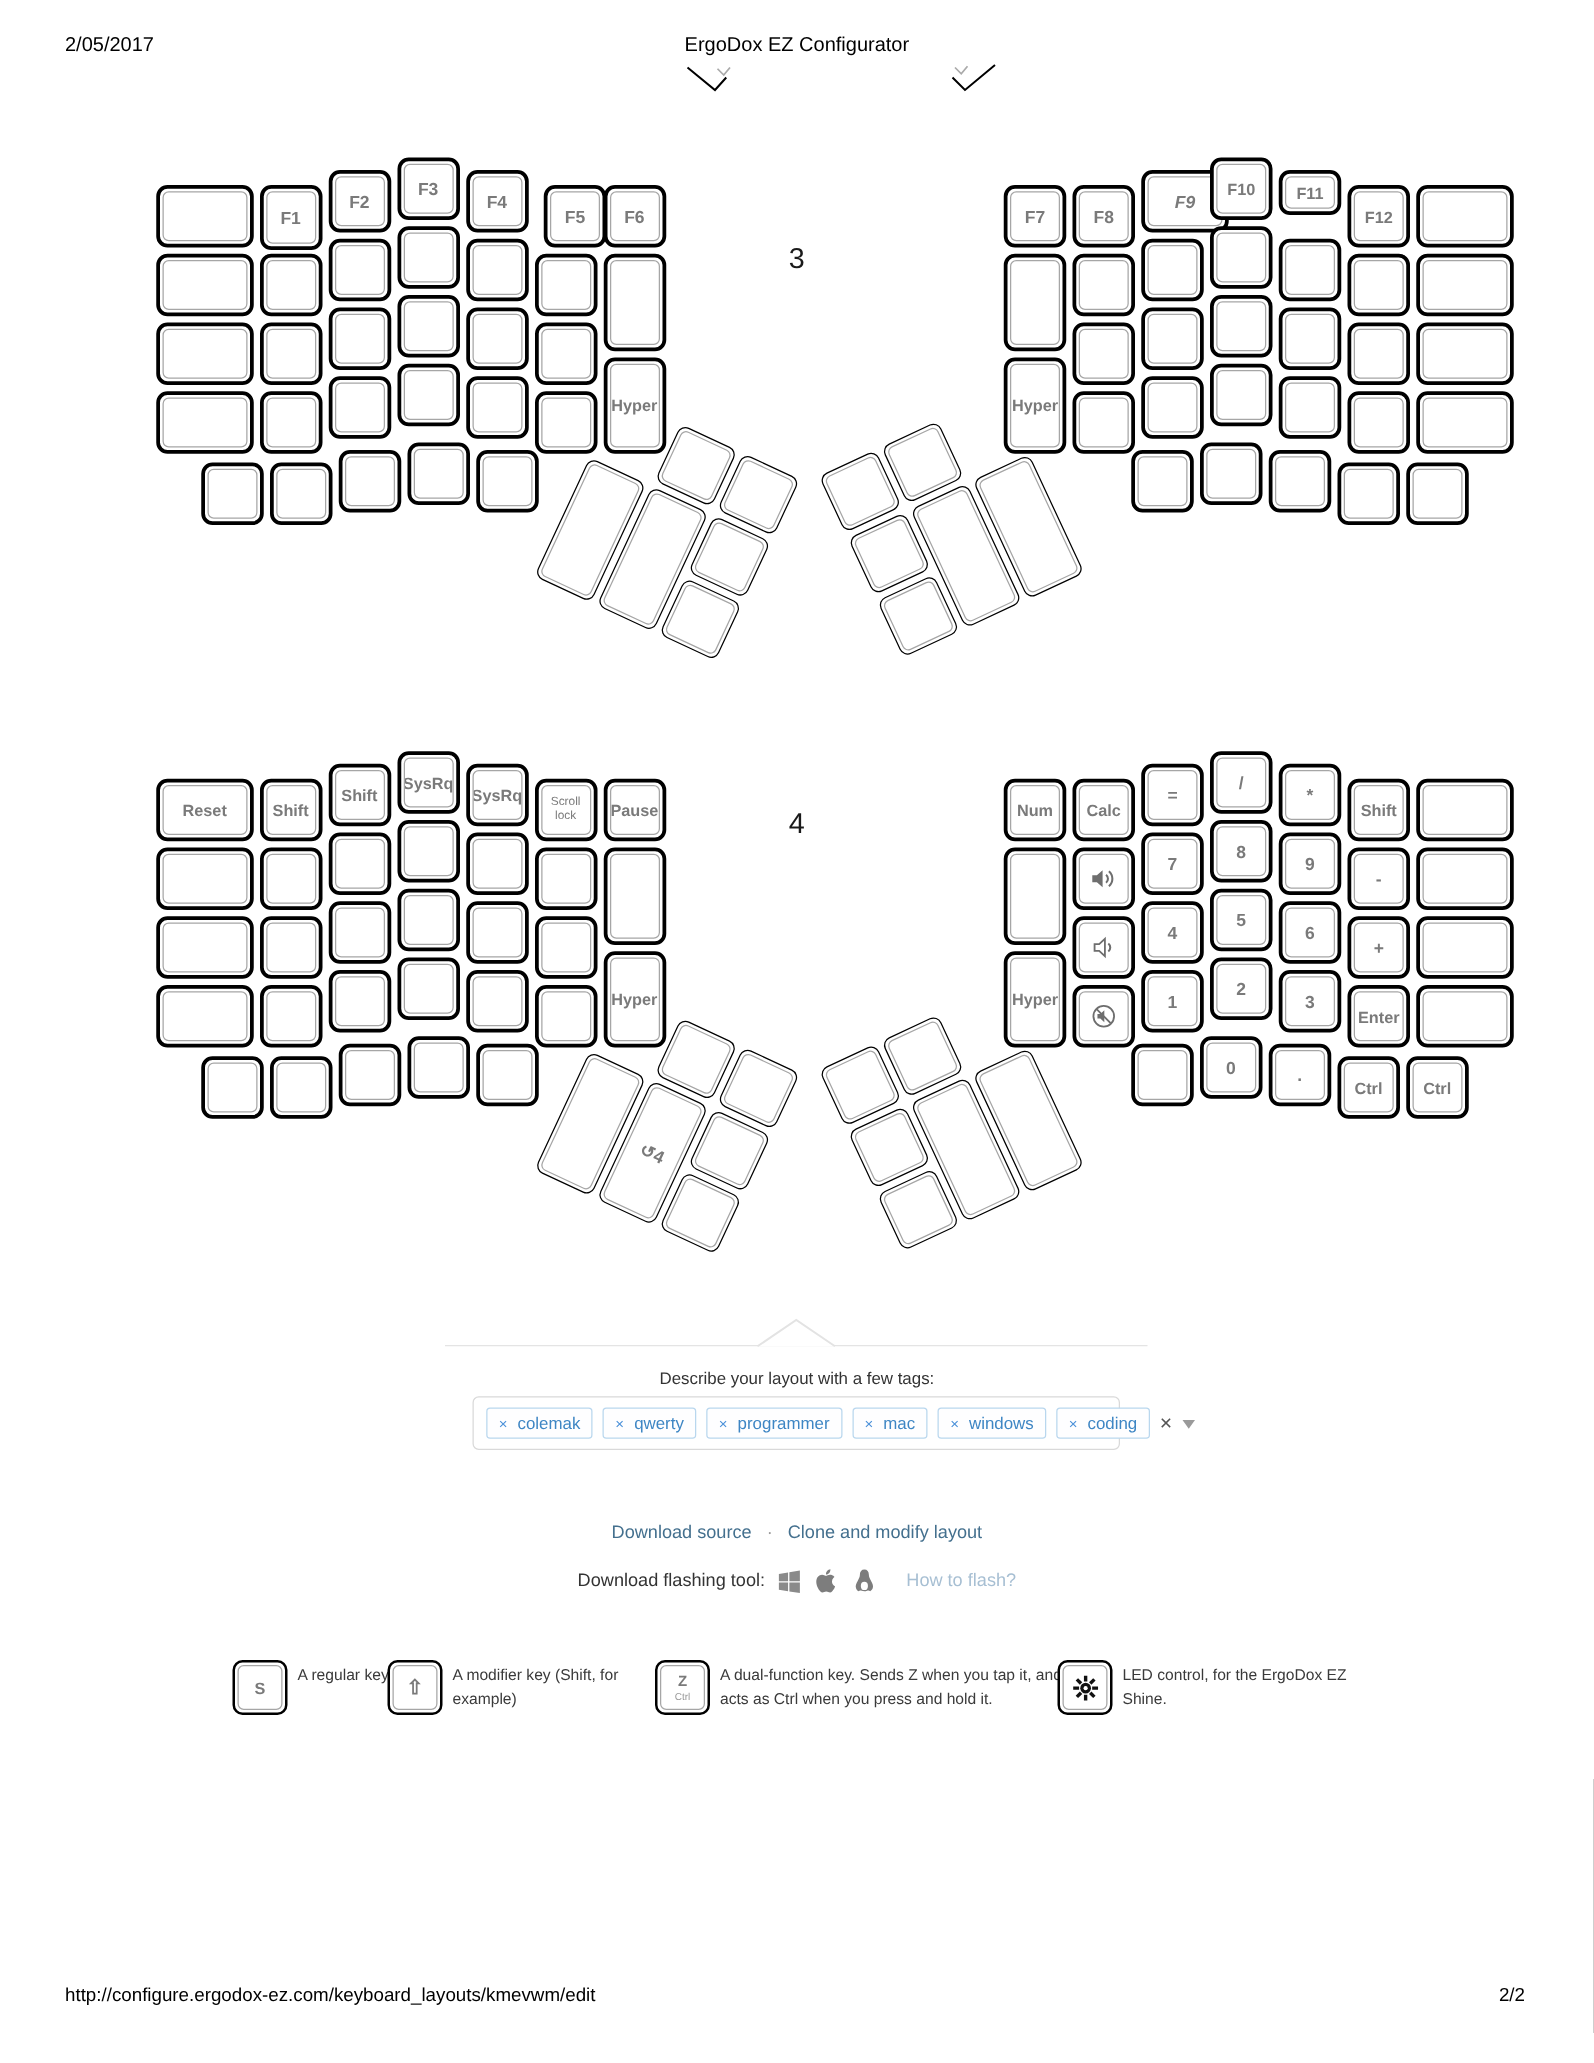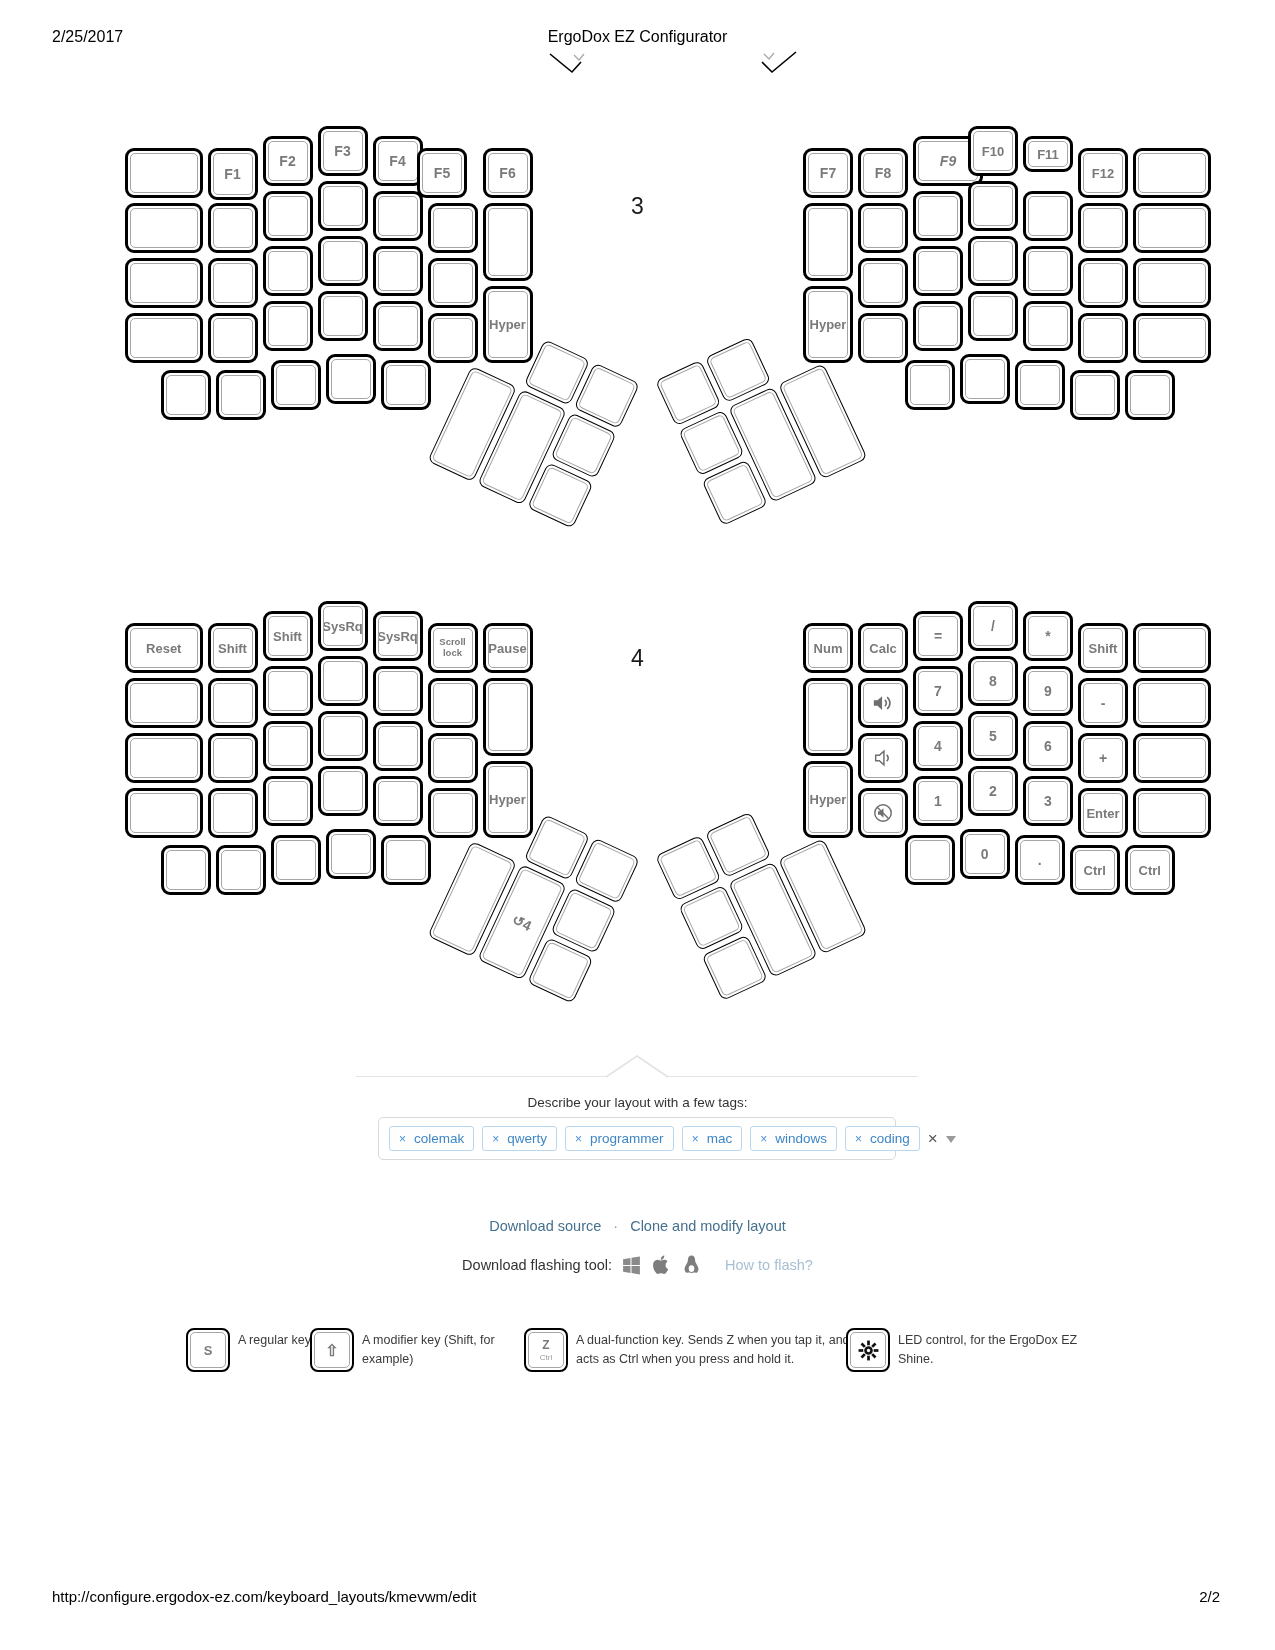--- a/index.html
+++ b/index.html
@@ -11,21 +11,21 @@
   .hdr-title{position:absolute;left:0;top:28px;width:100%;text-align:center;font-size:16px;color:#000;}
   .chev{position:absolute;}
   .layer-title{position:absolute;left:0;width:100%;text-align:center;color:#1a1a1a;}
   .layer-title div{font-size:23px;line-height:37px;}
   
   .key{position:absolute;background:#fff;border:3px solid #000;border-radius:9px;box-sizing:border-box;}
   .key-inner{position:absolute;inset:2px;border:1.5px solid #a6a6a6;border-radius:5px;
     display:flex;align-items:center;justify-content:center;text-align:center;
     color:#7a7a7a;font-weight:bold;font-size:13px;overflow:hidden;}
   .key-inner.big{font-size:14px;}
-  .small-label{font-size:9.5px;line-height:1.15;font-weight:bold;}
+  .small-label{font-size:9.5px;line-height:1.15;font-weight:normal;}
   .thumb{position:absolute;width:160px;height:160px;transform-origin:0 0;}
   .thumb .key{border-width:1.5px;border-radius:7px;}
   
   .divider{position:absolute;left:356px;top:1076px;width:562px;border-top:1.5px solid #e4e4e4;}
   .div-caret{position:absolute;left:605px;top:1053px;}
   .tags-label{position:absolute;left:0;top:1095px;width:100%;text-align:center;font-size:13.5px;color:#333;}
   .tagbox{position:absolute;left:378px;top:1117px;width:518px;height:43px;border:1.5px solid #d9d9d9;
     border-radius:5px;display:flex;align-items:center;padding:0 12px 0 10px;box-sizing:border-box;gap:8px;background:#fff;}
   .pills{display:flex;align-items:center;gap:8px;}
   .pill{display:flex;align-items:center;gap:8px;border:1px solid var(--tag-border,#b9d7ee);border-radius:3px;
@@ -47,21 +47,21 @@
   .lkey-sub{font-size:8px;color:#999;font-weight:normal;margin-top:1px;}
   .ltext{position:absolute;font-size:12.5px;color:#3a3a3a;line-height:1.55;}
   .ftr-url{position:absolute;left:52px;top:1588px;font-size:15px;color:#000;}
   .ftr-page{position:absolute;right:55px;top:1588px;font-size:15px;color:#000;}
 </style>
 </head>
 <body>
 
 <div class="page">
 
-  <div class="hdr-date">2/25/2017</div>
+  <div class="hdr-date">2/05/2017</div>
   <div class="hdr-title">ErgoDox EZ Configurator</div>
 
   <svg class="chev" style="left:548px;top:42px" width="52" height="34">
     <path d="M2,12 L24,30 L33,20" fill="none" stroke="#000" stroke-width="1.6"></path>
     <path d="M26,13 L31,18 L36,12" fill="none" stroke="#aaa" stroke-width="1.4"></path>
   </svg>
   <svg class="chev" style="left:744px;top:42px" width="56" height="34">
     <path d="M18,20 L28,30 L52,10" fill="none" stroke="#000" stroke-width="1.6"></path>
     <path d="M20,12 L25,17 L30,11" fill="none" stroke="#aaa" stroke-width="1.4"></path>
   </svg>
@@ -128,21 +128,21 @@
         </div>
         <div class="key" style="left: 372.5px; top: 191px; width: 50px; height: 50px;">
           <div class="key-inner"></div>
         </div>
         <div class="key" style="left: 372.5px; top: 246px; width: 50px; height: 50px;">
           <div class="key-inner"></div>
         </div>
         <div class="key" style="left: 372.5px; top: 301px; width: 50px; height: 50px;">
           <div class="key-inner"></div>
         </div>
-        <div class="key" style="left: 417px; top: 148px; width: 50px; height: 50px;">
+        <div class="key" style="left: 435px; top: 148px; width: 50px; height: 50px;">
           <div class="key-inner big">F5</div>
         </div>
         <div class="key" style="left: 427.5px; top: 203px; width: 50px; height: 50px;">
           <div class="key-inner"></div>
         </div>
         <div class="key" style="left: 427.5px; top: 258px; width: 50px; height: 50px;">
           <div class="key-inner"></div>
         </div>
         <div class="key" style="left: 427.5px; top: 313px; width: 50px; height: 50px;">
           <div class="key-inner"></div>

